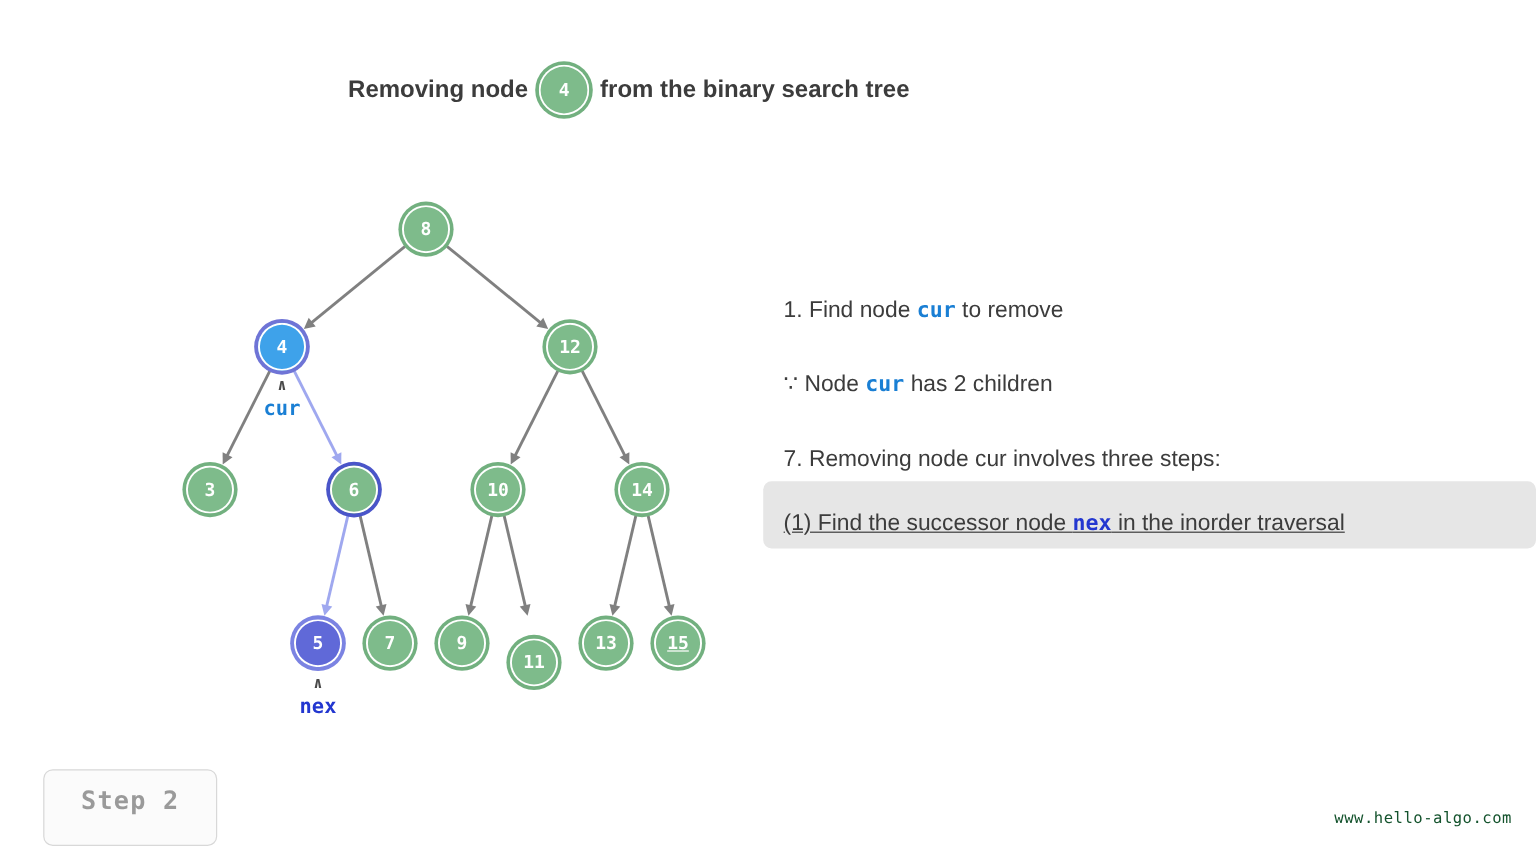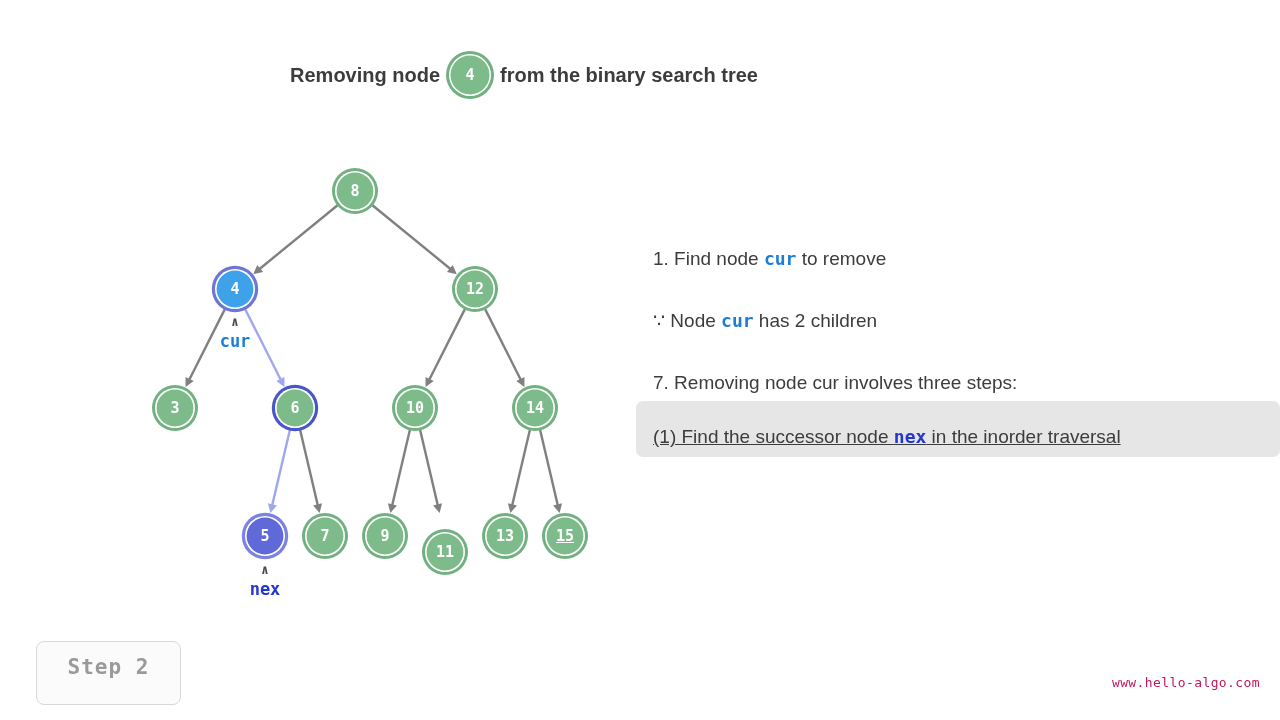--- a/index.html
+++ b/index.html
@@ -170,21 +170,21 @@
     text-align: center;
   }
 
   
   #watermark {
     position: absolute;
     right: 20px;
     top: 675px;
     font-family: "DejaVu Sans Mono", monospace;
     font-size: 13px;
-    color: #be185d;
+    color: #14532d;
     letter-spacing: 0.4px;
   }
 </style>
 </head>
 <body>
 
 <div id="title-bar">
   <span class="t-seg">Removing node</span><span class="inline-node">4</span><span class="t-seg">from the binary search tree</span>
 </div>
 

